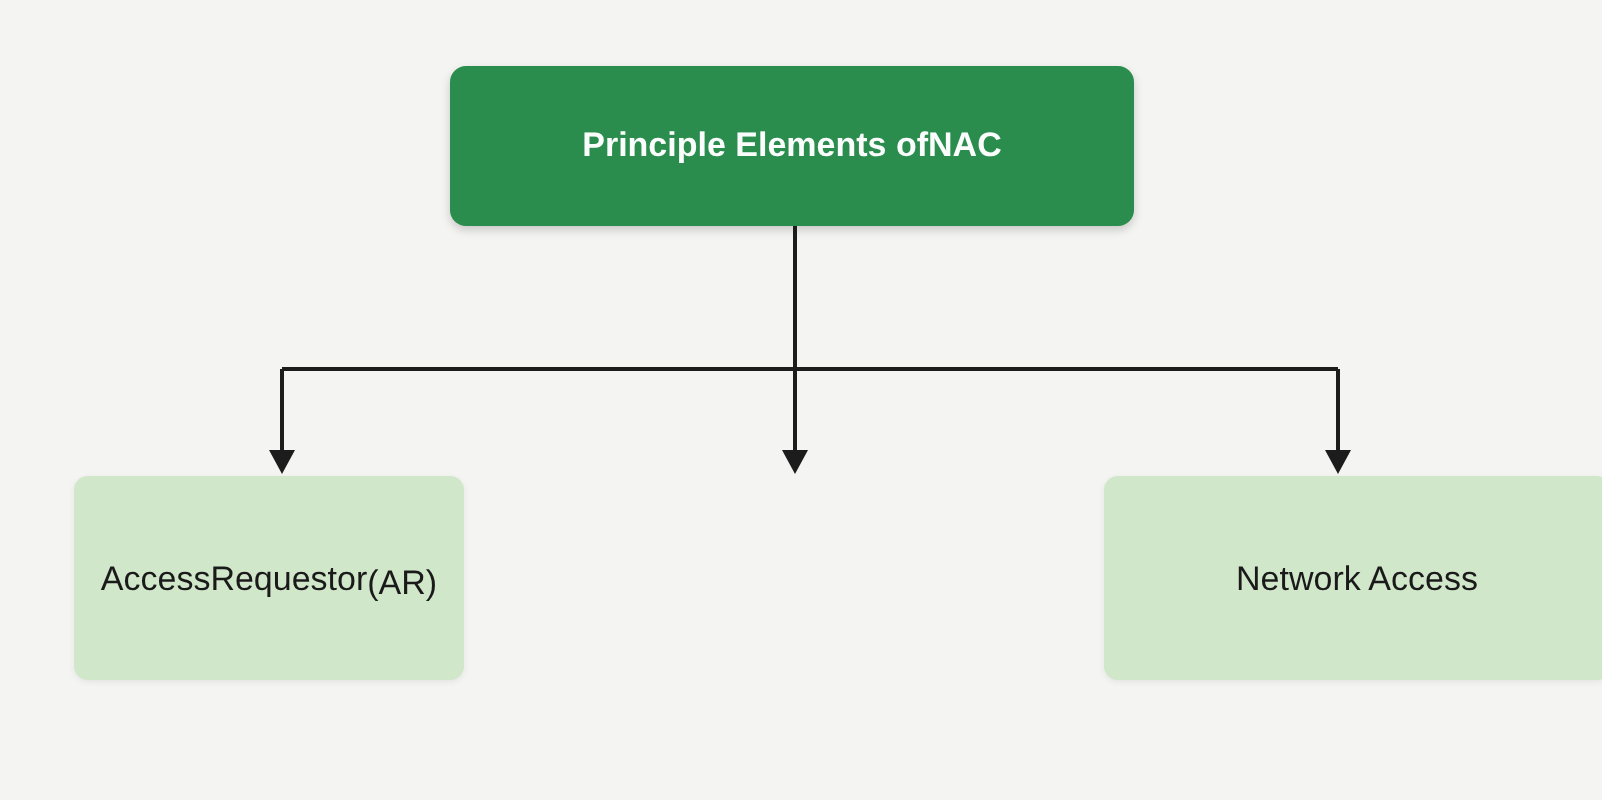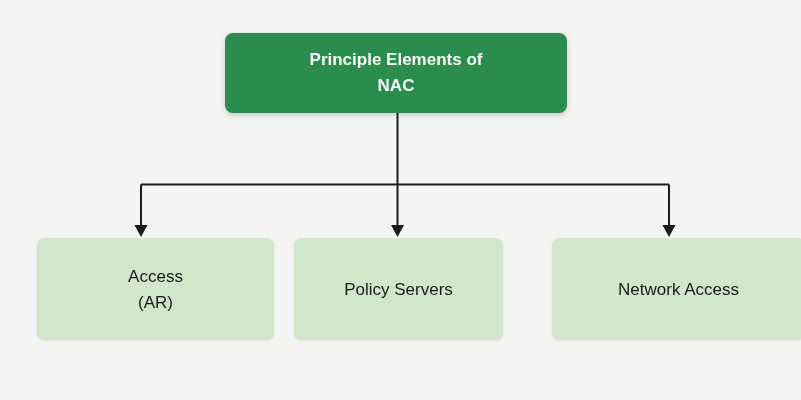--- a/index.html
+++ b/index.html
@@ -17,21 +17,20 @@
     background: var(--background);
     overflow: hidden;
   }
   .stage {
     position: relative;
     width: 801px; height: 400px;
   }
   .node {
     position: absolute;
     display: flex;
-    flex-direction: column;
     align-items: center;
     justify-content: center;
     text-align: center;
   }
   .root-node {
     left: 225px; top: 33px;
     width: 342px; height: 80px;
     background: var(--root-box);
     border-radius: 8px;
     box-shadow: 0 2px 5px rgba(0,0,0,0.18);
@@ -45,21 +44,21 @@
     border-radius: 7px;
     box-shadow: 0 1px 3px rgba(0,0,0,0.07);
     color: var(--child-text);
     font-weight: 400;
     font-size: 17px;
     line-height: 21px;
     top: 238px;
     height: 102px;
   }
   .child-node .abbr { margin-top: 5px; }
-  #box-ar  { left: 37px;  width: 237px; }
+  #box-ar  { left: 37px;  width: 195px; }
   #box-ps  { left: 294px; width: 209px; }
   #box-nas { left: 552px; width: 253px; }
   .connectors {
     position: absolute;
     left: 0; top: 0;
     width: 801px; height: 400px;
     pointer-events: none;
   }
   .connectors path {
     stroke: var(--connector);
@@ -90,24 +89,22 @@
 
     <path d="M397.5 184.5 V 226"></path>
     <polygon points="391,225 404,225 397.5,237"></polygon>
 
     <path d="M669 184.5 V 226"></path>
     <polygon points="662.5,225 675.5,225 669,237"></polygon>
   </svg>
 
   <div class="node child-node" id="box-ar">
     <div>Access</div>
+    <div>Requestor</div>
     <div class="abbr">(AR)</div>
   </div>
 
-  <div class="node child-node" id="box-ps">
-    <div>Policy Servers</div>
-  </div>
 
   <div class="node child-node" id="box-nas">
     <div>Network Access</div>
   </div>
 
 </div>
 
 </body></html>

